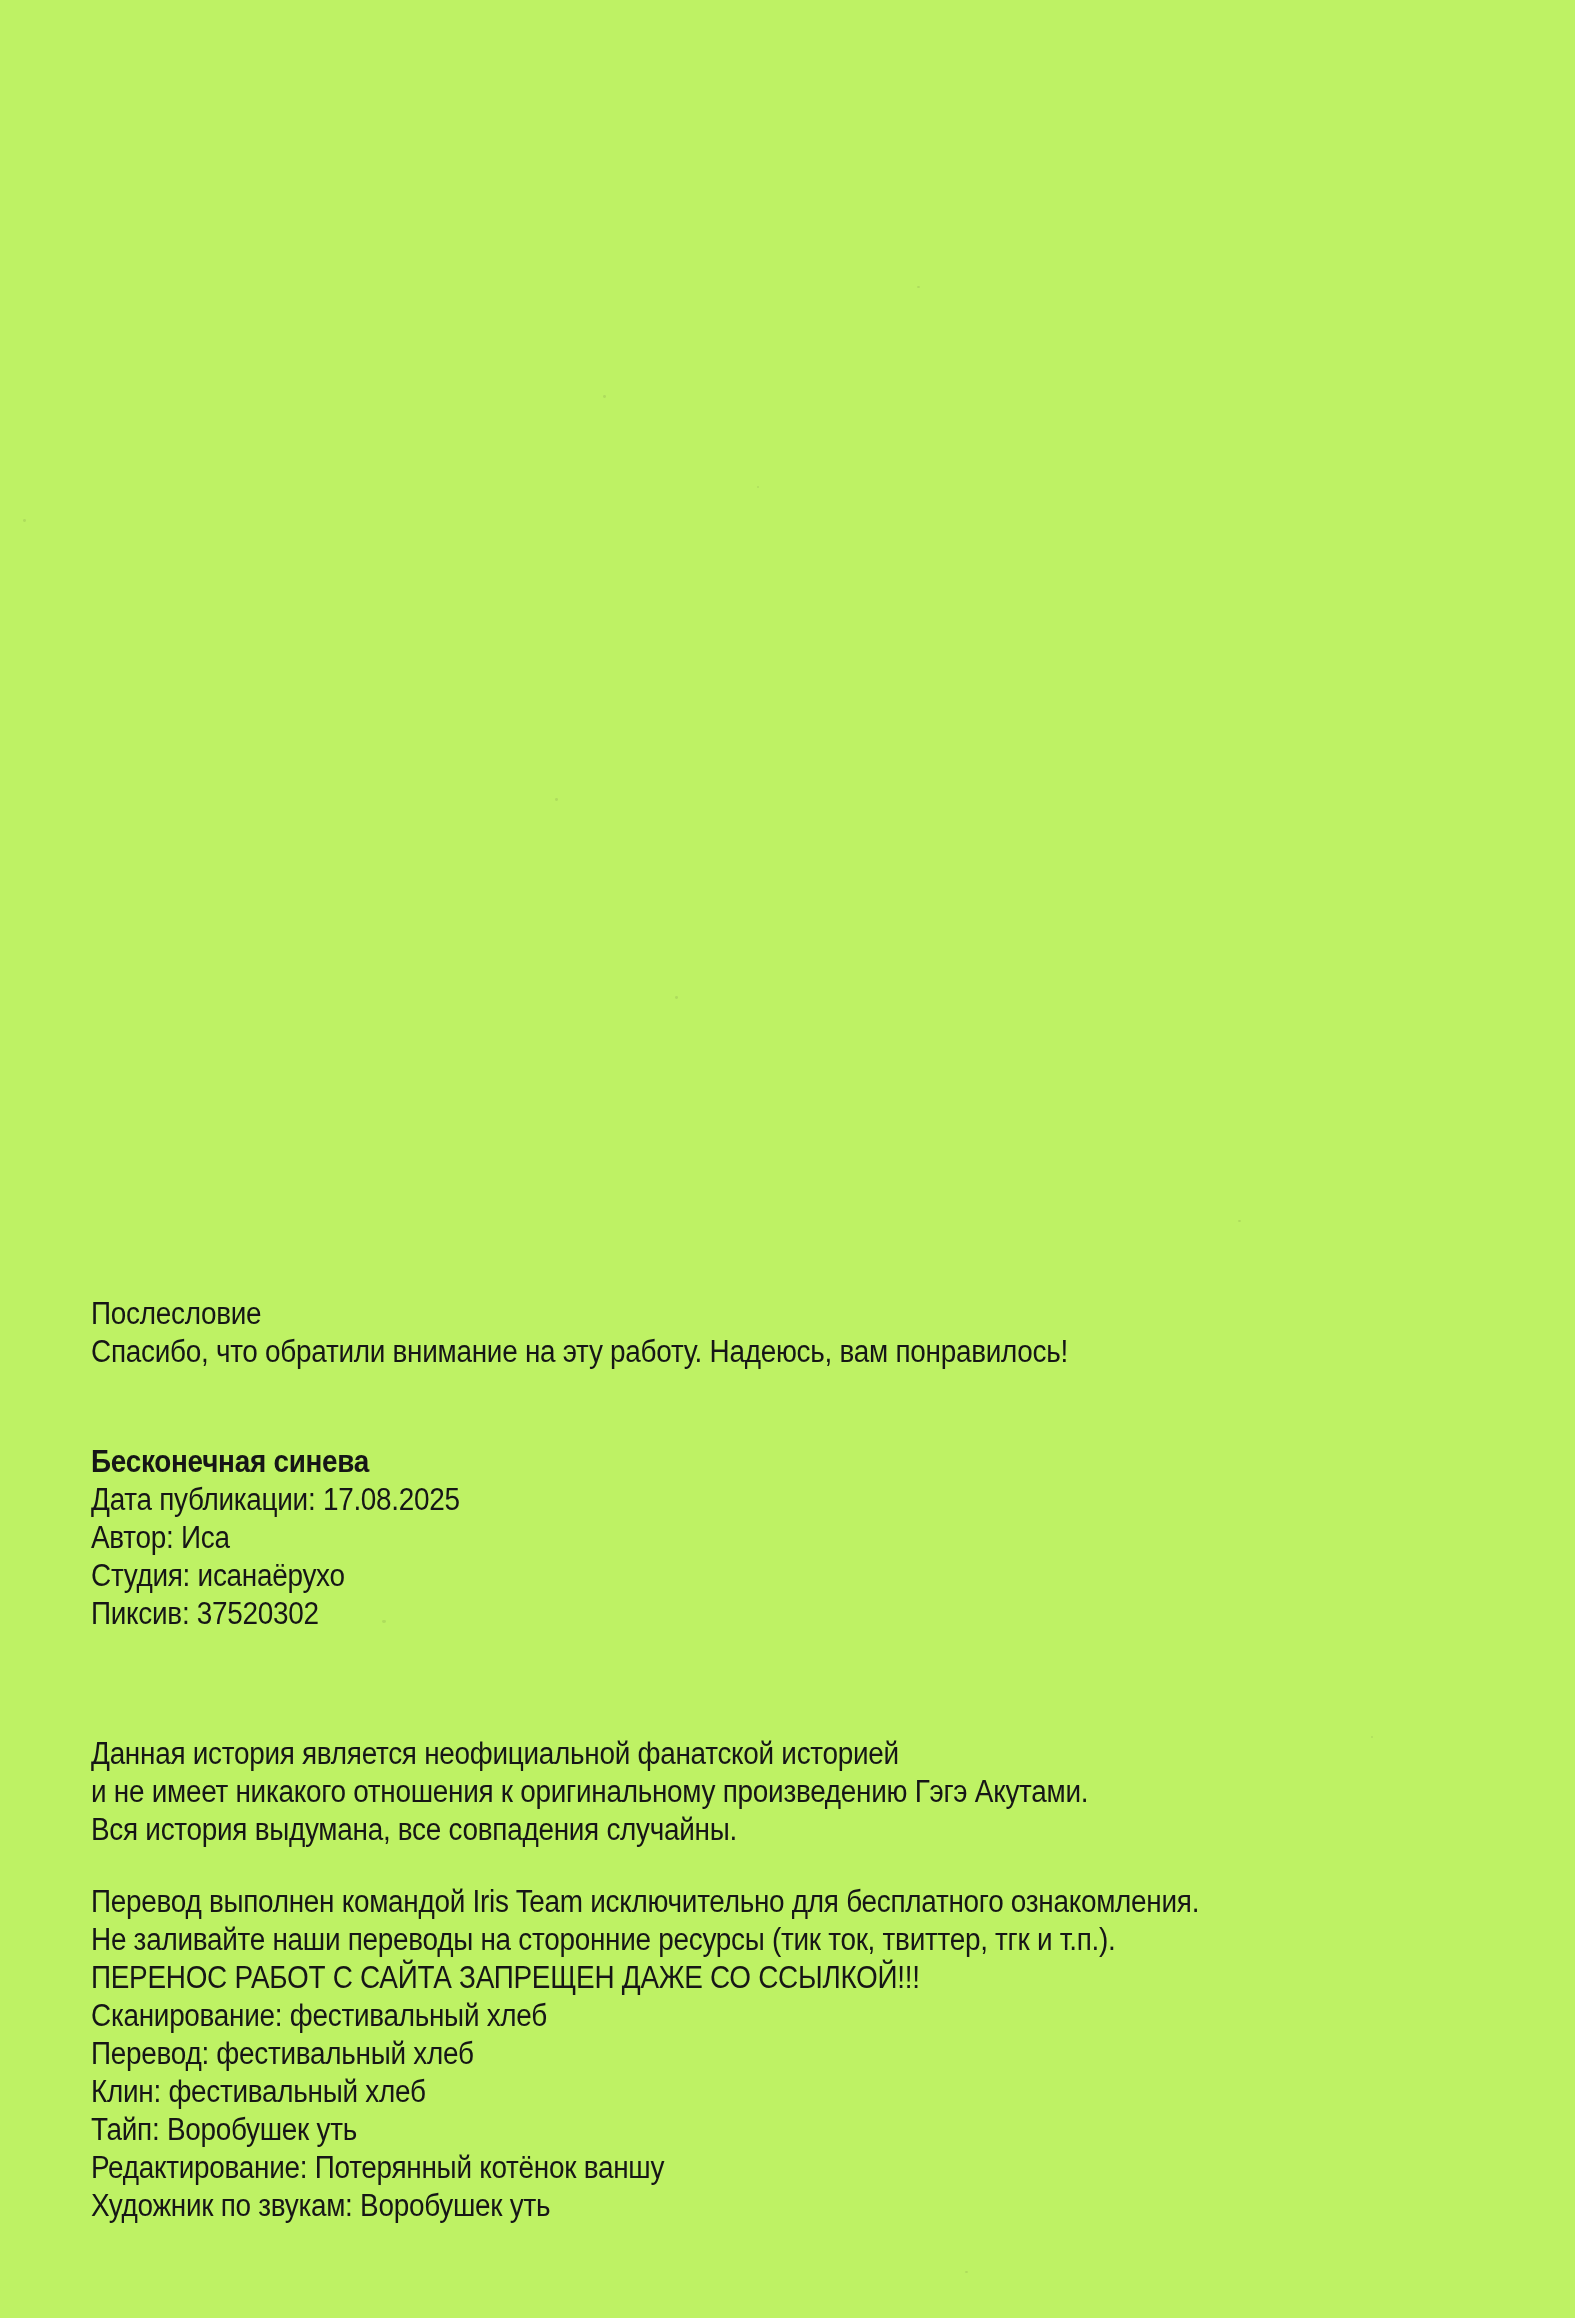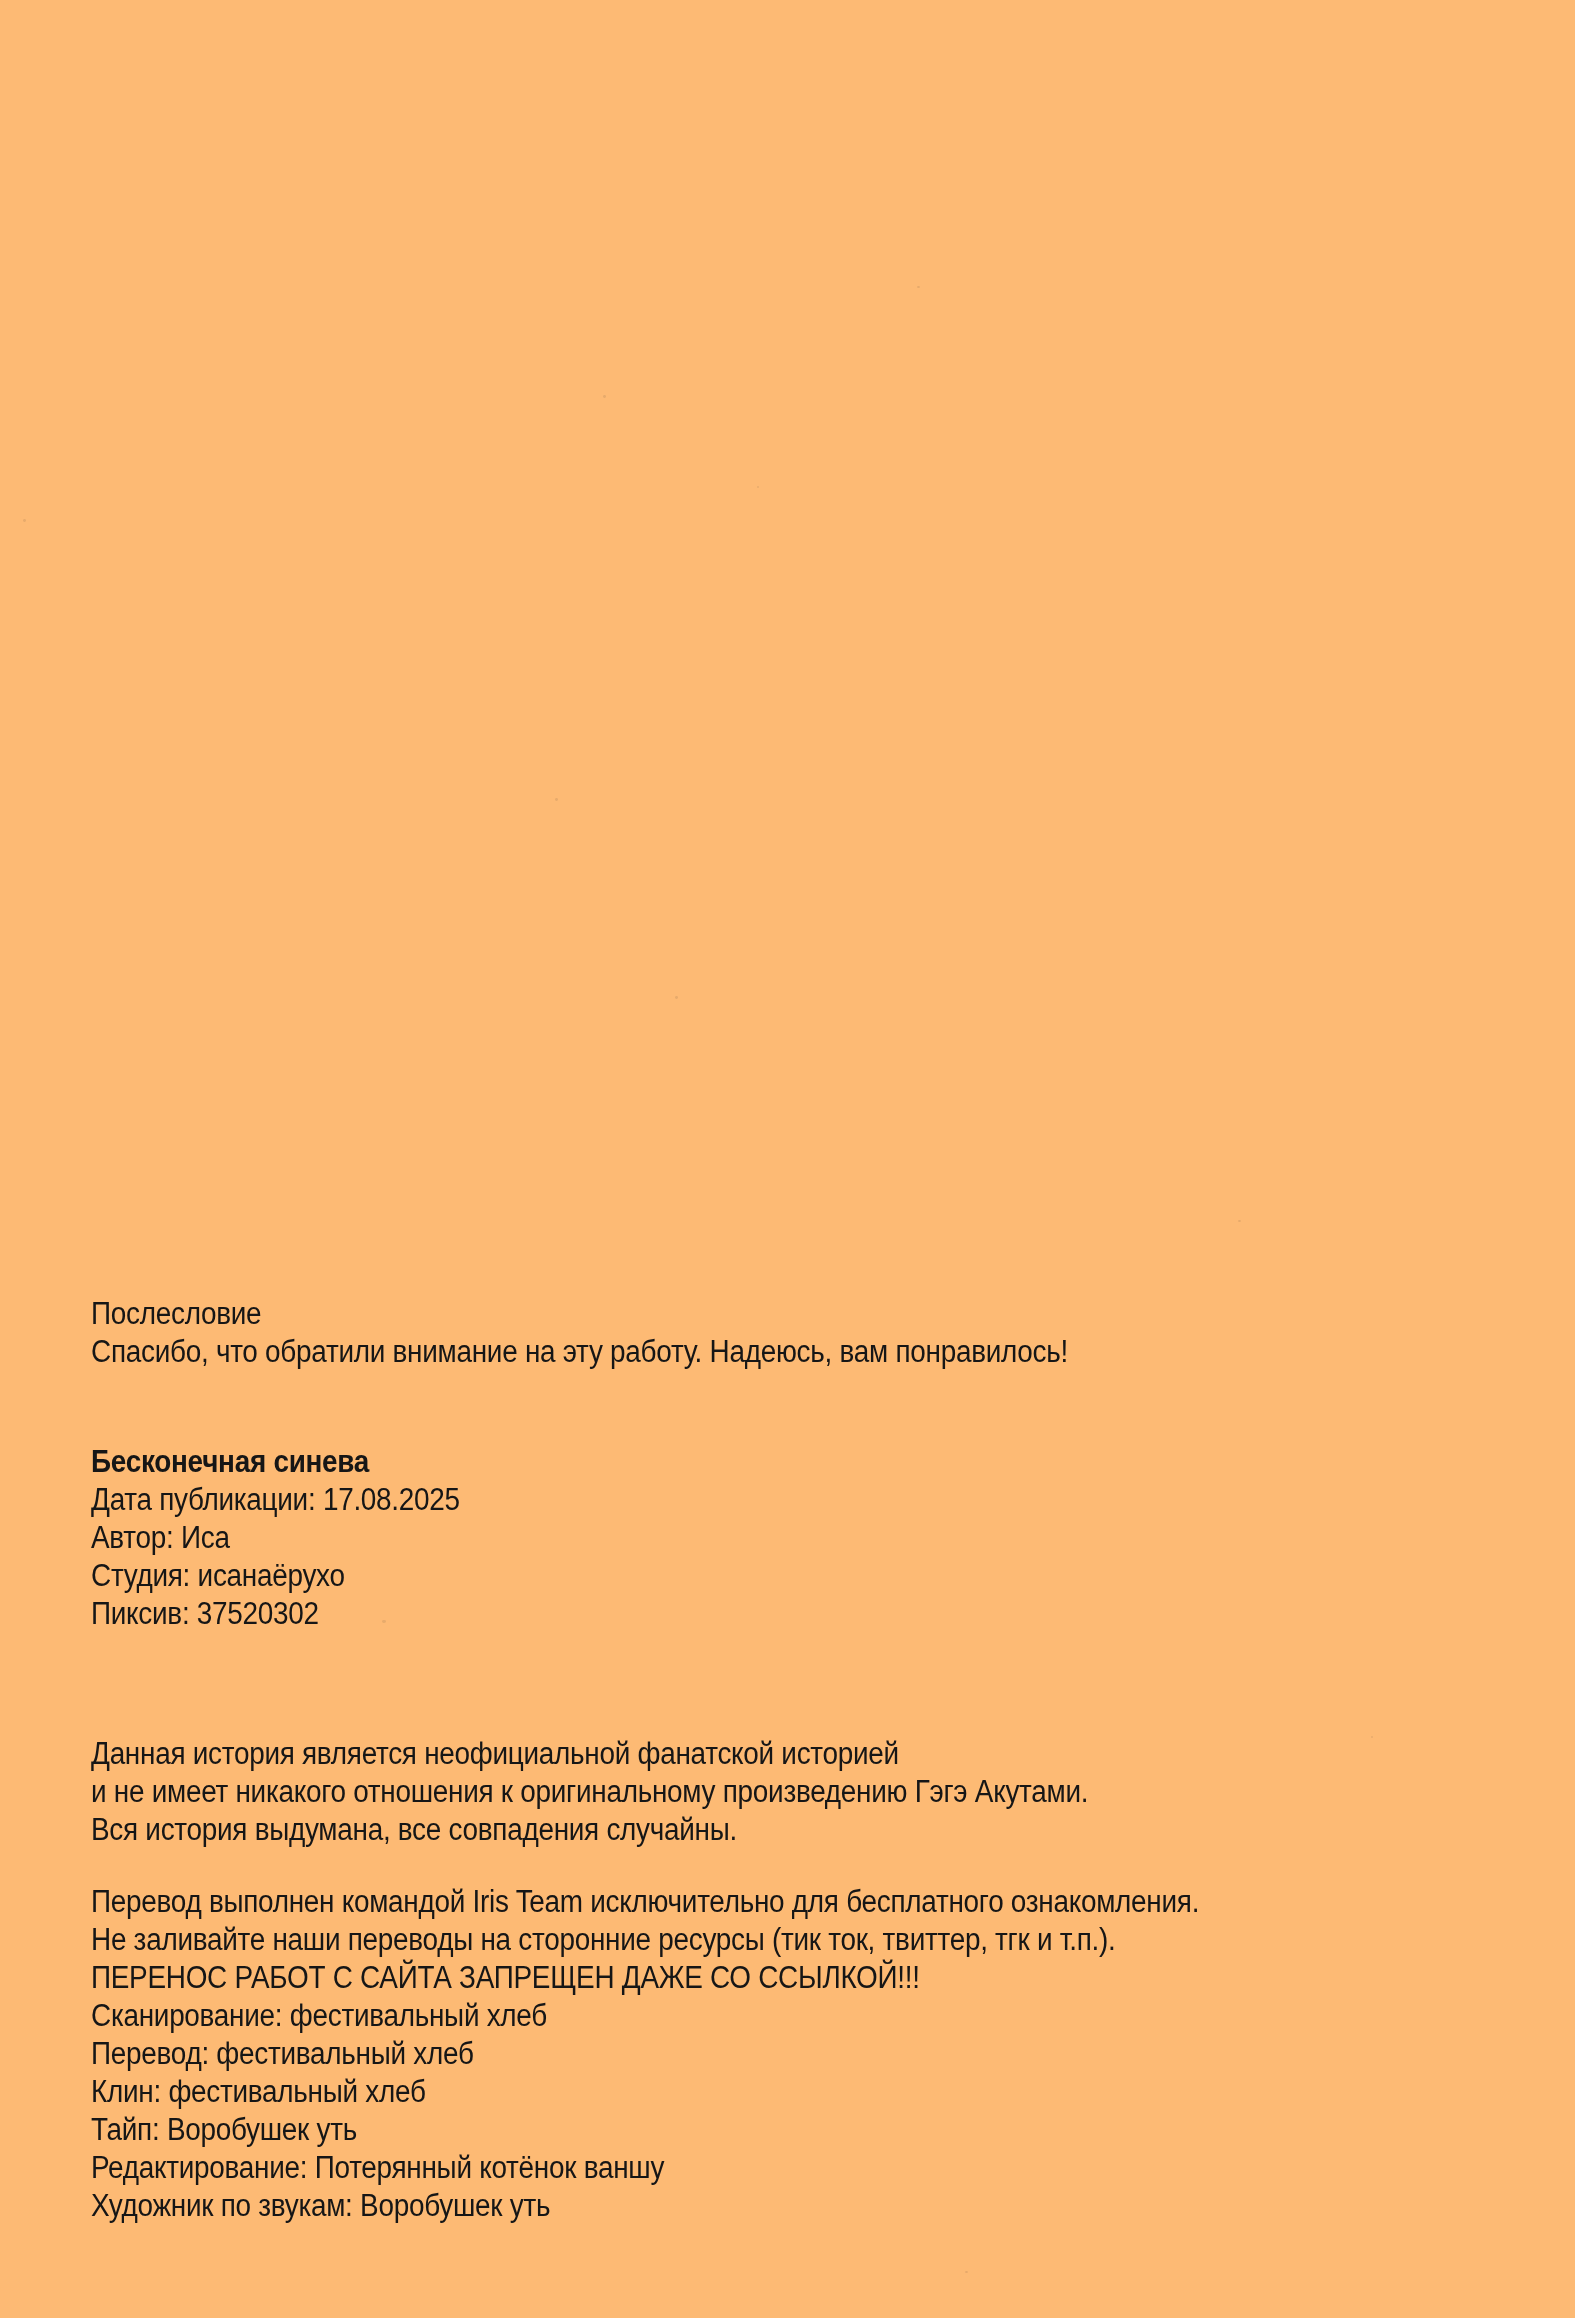--- a/index.html
+++ b/index.html
@@ -4,21 +4,21 @@
 <style>
   html, body {
     margin: 0;
     padding: 0;
     background: #ffffff;
   }
   .page {
     position: relative;
     width: 1576px;
     height: 2319px;
-    background: #fdba74;
+    background: #bef264;
     overflow: hidden;
     font-family: "Liberation Sans", sans-serif;
     color: #161616;
   }
   .tblock {
     position: absolute;
     left: 91px;
     width: 1484px;
     transform: scaleX(0.90);
     transform-origin: 0 0;

